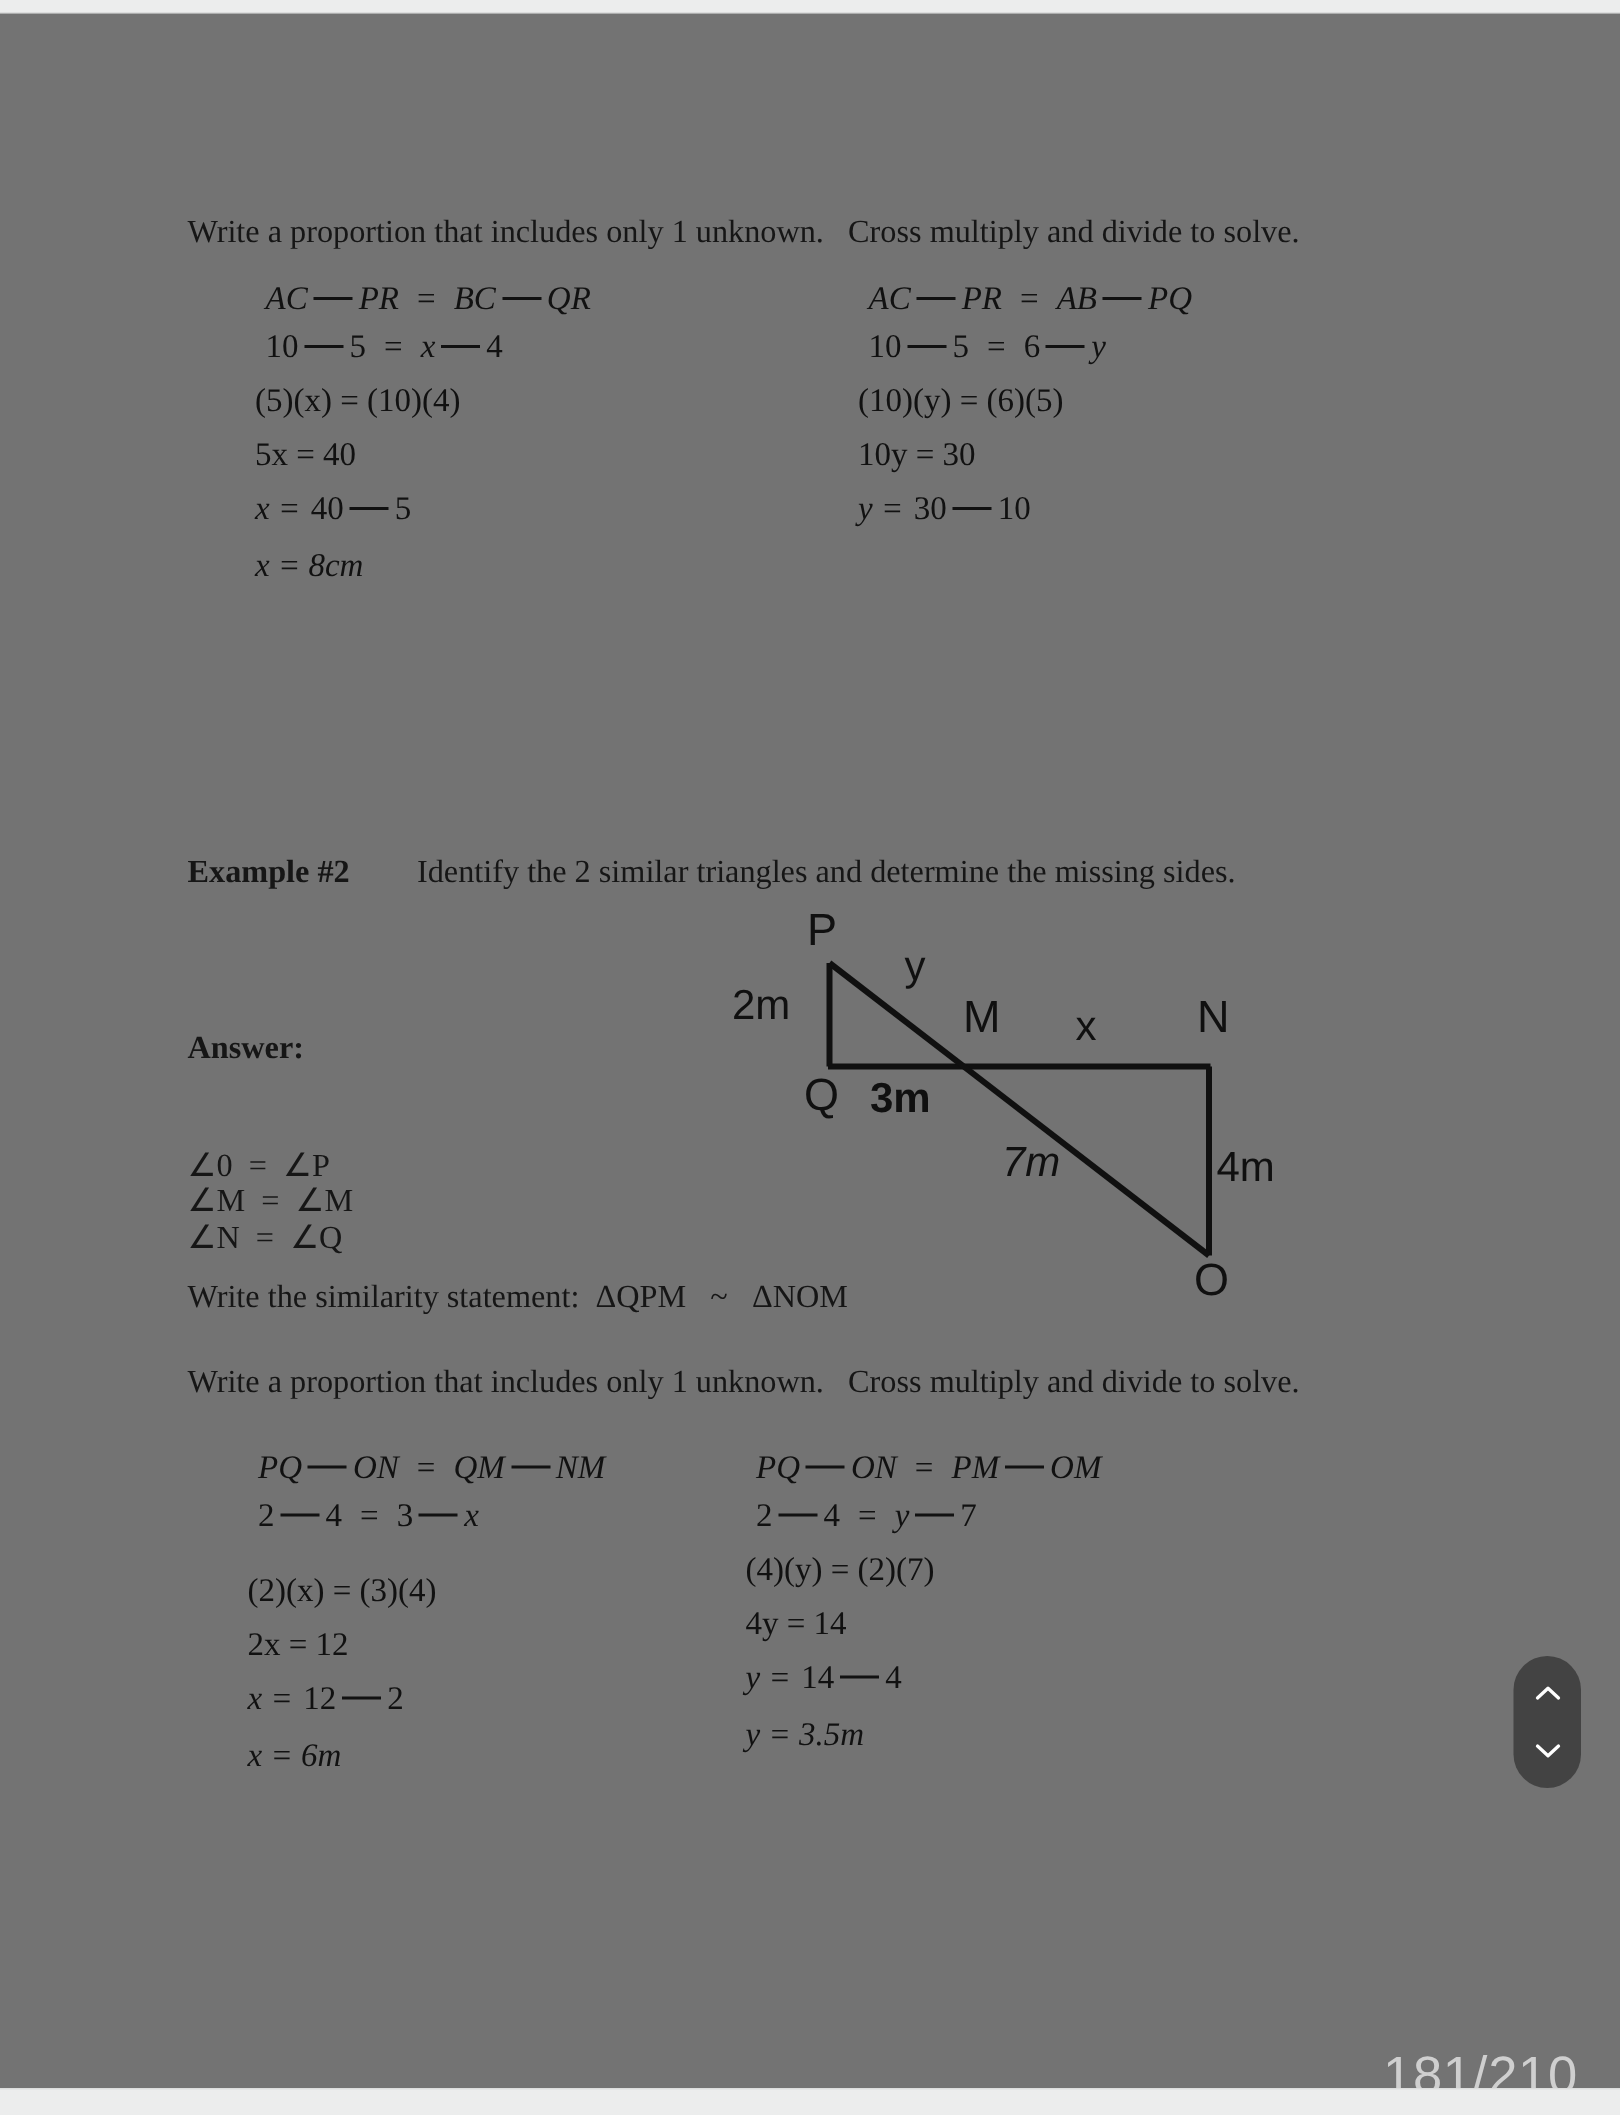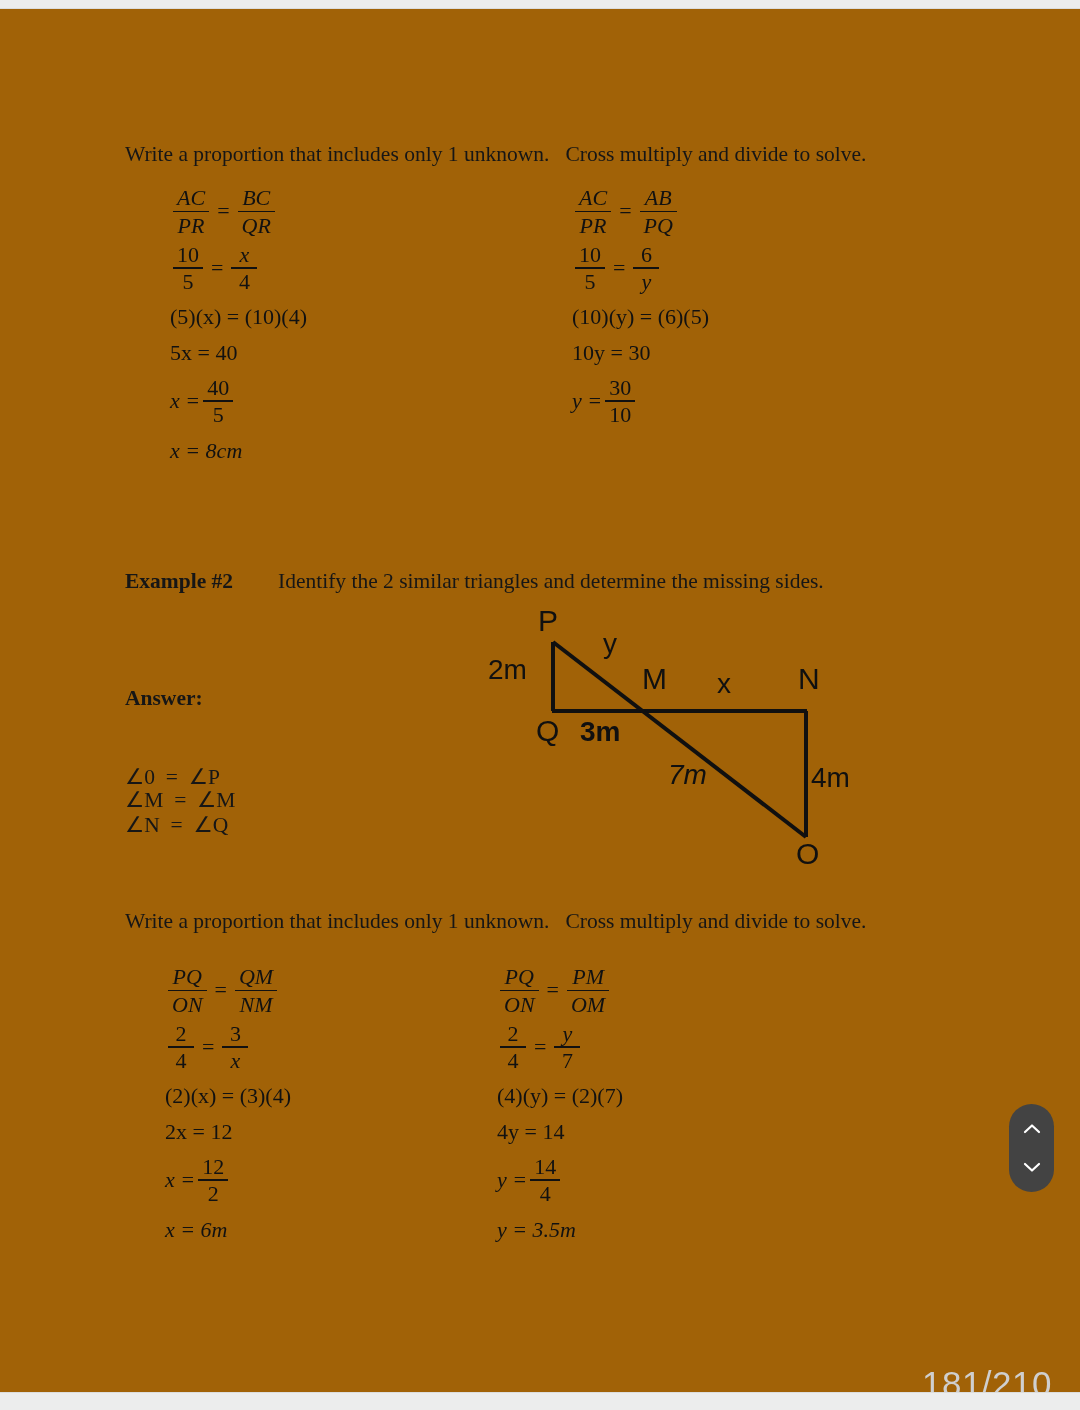--- a/index.html
+++ b/index.html
@@ -31,21 +31,21 @@
     background: #eceded;
     border-top: 1px solid #dcdddd;
   }
 
   
   .sheet {
     position: absolute;
     left: 0; top: 9px;
     width: 1080px;
     height: 1383px;
-    background: #a16207;
+    background: #737373;
   }
 
   .prose {
     position: absolute;
     font-family: "Liberation Serif", serif;
     font-size: 21.5px;
     line-height: 1.32;
     color: #161616;
     white-space: pre;
   }
@@ -60,21 +60,21 @@
   .eqline {
     display: flex;
     align-items: center;
     white-space: pre;
     font-size: 22px;
   }
   .eqline.tall { margin: 1px 0; }
   .ital { font-style: italic; }
   .frac {
     display: inline-flex;
-    flex-direction: column;
+    flex-direction: row;
     align-items: center;
     vertical-align: middle;
     margin: 0 3px;
     line-height: 1.05;
   }
   .frac .num,
   .frac .den {
     padding: 0 4px;
     font-size: 22px;
   }
@@ -234,20 +234,21 @@
 
   <div class="prose bold" style="left:125px; top:558px;">Example #2</div>
   <div class="prose" style="left:278px; top:558px;">Identify the 2 similar triangles and determine the missing sides.</div>
 
   <div class="prose bold" style="left:125px; top:675px;">Answer:</div>
 
   <div class="prose" style="left:125px; top:754px;">∠0  =  ∠P</div>
   <div class="prose" style="left:125px; top:777px;">∠M  =  ∠M</div>
   <div class="prose" style="left:125px; top:802px;">∠N  =  ∠Q</div>
 
+  <div class="prose" style="left:125px; top:841px;">Write the similarity statement:  ΔQPM   ~   ΔNOM</div>
 
   <div class="prose" style="left:125px; top:898px;">Write a proportion that includes only 1 unknown.   Cross multiply and divide to solve.</div>
 
   <div class="diagram">
     <svg width="420" height="270" viewBox="0 0 420 270">
 
       <line x1="83" y1="38" x2="83" y2="107" stroke="#101010" stroke-width="4"></line>
 
       <line x1="82" y1="107" x2="337" y2="107" stroke="#101010" stroke-width="4"></line>
 
@@ -290,21 +291,21 @@
         <span class="bar"></span>
         <span class="den">4</span>
       </span>
       <span class="eq-sign">=</span>
       <span class="frac">
         <span class="num">3</span>
         <span class="bar"></span>
         <span class="den ital">x</span>
       </span>
     </div>
-    <div class="eqline" style="margin-top:10px;">(2)(x) = (3)(4)</div>
+    <div class="eqline" style="margin-top:24px;">(2)(x) = (3)(4)</div>
     <div class="eqline" style="margin-top:10px;">2x = 12</div>
     <div class="eqline tall" style="margin-top:10px;">
       <span class="ital">x =</span>
       <span class="frac">
         <span class="num">12</span>
         <span class="bar"></span>
         <span class="den">2</span>
       </span>
     </div>
     <div class="eqline ital" style="margin-top:12px;">x = 6m</div>

